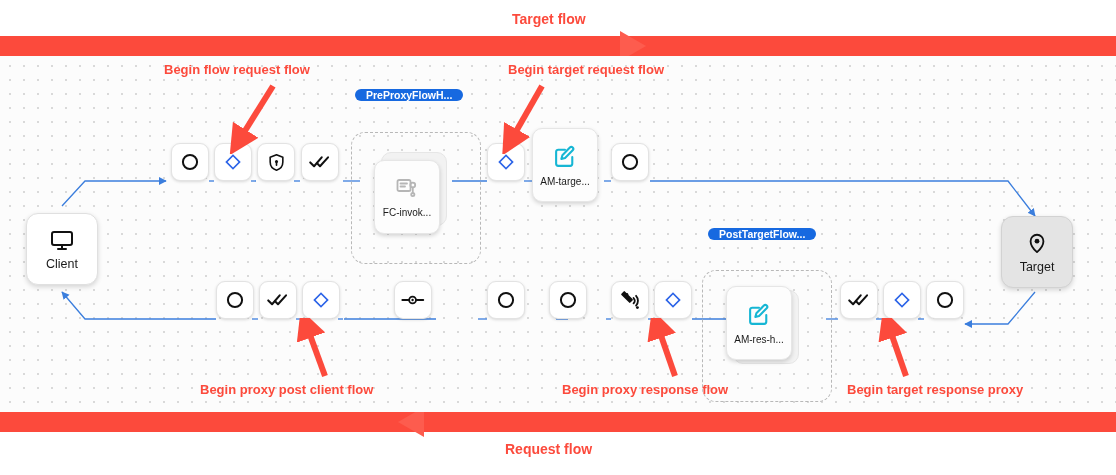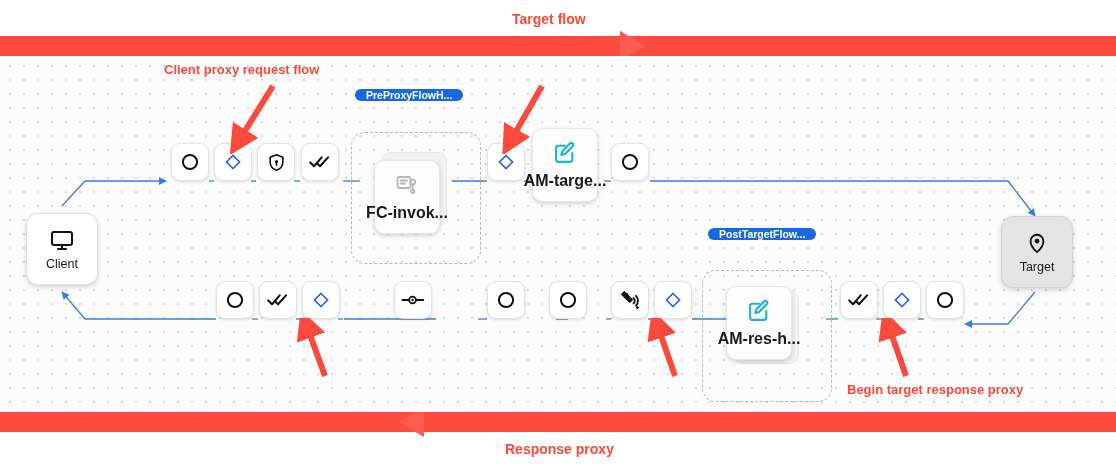--- a/index.html
+++ b/index.html
@@ -125,24 +125,23 @@
   }
   .policy-card-shadow {
     position: absolute;
     width: 66px; height: 74px;
     border-radius: 10px;
     background: #f2f2f2;
     border: 1px solid #e6e6e6;
     z-index: 2;
   }
   .policy-label {
-    font-size: 16px;
+    font-size: 10px;
     color: #1a1a1a;
     white-space: nowrap;
-    font-weight: bold;
   }
 
   
   .group-box {
     position: absolute;
     border: 1.4px dashed #b8b8b8;
     border-radius: 14px;
     background: transparent;
     z-index: 1;
   }
@@ -176,21 +175,21 @@
 <div id="stage">
 
   <div class="flowbar" id="request-bar">
     <div class="flowbar-arrow right"></div>
   </div>
   <div class="flowbar-label" id="request-flow-label">Target flow</div>
 
   <div class="flowbar" id="response-bar">
     <div class="flowbar-arrow left"></div>
   </div>
-  <div class="flowbar-label" id="response-flow-label">Response proxy</div>
+  <div class="flowbar-label" id="response-flow-label">Request flow</div>
 
   <div id="canvas">
 
     <svg id="connectors" viewBox="0 0 1116 356" width="1116" height="356">
       <defs>
         <marker id="ah" markerWidth="7" markerHeight="7" refX="5.4" refY="3" orient="auto" markerUnits="strokeWidth">
           <path d="M0,0 L6,3 L0,6 z" fill="#3b7edd"></path>
         </marker>
       </defs>
       <g stroke="#3b7edd" stroke-width="1.3" fill="none">
@@ -431,48 +430,51 @@
     <div class="node small" style="left:926px; top:225px;">
       <span>
         <svg width="20" height="20" viewBox="0 0 24 24" fill="none" stroke="#111" stroke-width="2.4">
           <circle cx="12" cy="12" r="8.5"></circle>
         </svg>
       </span>
     </div>
 
   </div>
 
-  <div class="annot-label" style="left:164px; top:62px;">Client proxy request flow</div>
+  <div class="annot-label" style="left:164px; top:62px;">Begin flow request flow</div>
   <svg class="annot-arrow" style="left:218px; top:82px;" width="70" height="72">
     <defs>
       <marker id="ra1" markerWidth="5" markerHeight="5" refX="2.4" refY="2.5" orient="auto" markerUnits="strokeWidth">
         <path d="M0,0 L5,2.5 L0,5 z" fill="#fc4a3c"></path>
       </marker>
     </defs>
     <line x1="55" y1="4" x2="20" y2="60" stroke="#fc4a3c" stroke-width="6" marker-end="url(#ra1)"></line>
   </svg>
 
+  <div class="annot-label" style="left:508px; top:62px;">Begin target request flow</div>
   <svg class="annot-arrow" style="left:492px; top:82px;" width="70" height="72">
     <defs>
       <marker id="ra2" markerWidth="5" markerHeight="5" refX="2.4" refY="2.5" orient="auto" markerUnits="strokeWidth">
         <path d="M0,0 L5,2.5 L0,5 z" fill="#fc4a3c"></path>
       </marker>
     </defs>
     <line x1="50" y1="4" x2="18" y2="60" stroke="#fc4a3c" stroke-width="6" marker-end="url(#ra2)"></line>
   </svg>
 
+  <div class="annot-label" style="left:200px; top:382px;">Begin proxy post client flow</div>
   <svg class="annot-arrow" style="left:290px; top:318px;" width="60" height="64">
     <defs>
       <marker id="ra3" markerWidth="5" markerHeight="5" refX="2.4" refY="2.5" orient="auto" markerUnits="strokeWidth">
         <path d="M0,0 L5,2.5 L0,5 z" fill="#fc4a3c"></path>
       </marker>
     </defs>
     <line x1="35" y1="58" x2="16" y2="6" stroke="#fc4a3c" stroke-width="6" marker-end="url(#ra3)"></line>
   </svg>
 
+  <div class="annot-label" style="left:562px; top:382px;">Begin proxy response flow</div>
   <svg class="annot-arrow" style="left:640px; top:318px;" width="60" height="64">
     <defs>
       <marker id="ra4" markerWidth="5" markerHeight="5" refX="2.4" refY="2.5" orient="auto" markerUnits="strokeWidth">
         <path d="M0,0 L5,2.5 L0,5 z" fill="#fc4a3c"></path>
       </marker>
     </defs>
     <line x1="35" y1="58" x2="17" y2="6" stroke="#fc4a3c" stroke-width="6" marker-end="url(#ra4)"></line>
   </svg>
 
   <div class="annot-label" style="left:847px; top:382px;">Begin target response proxy</div>

